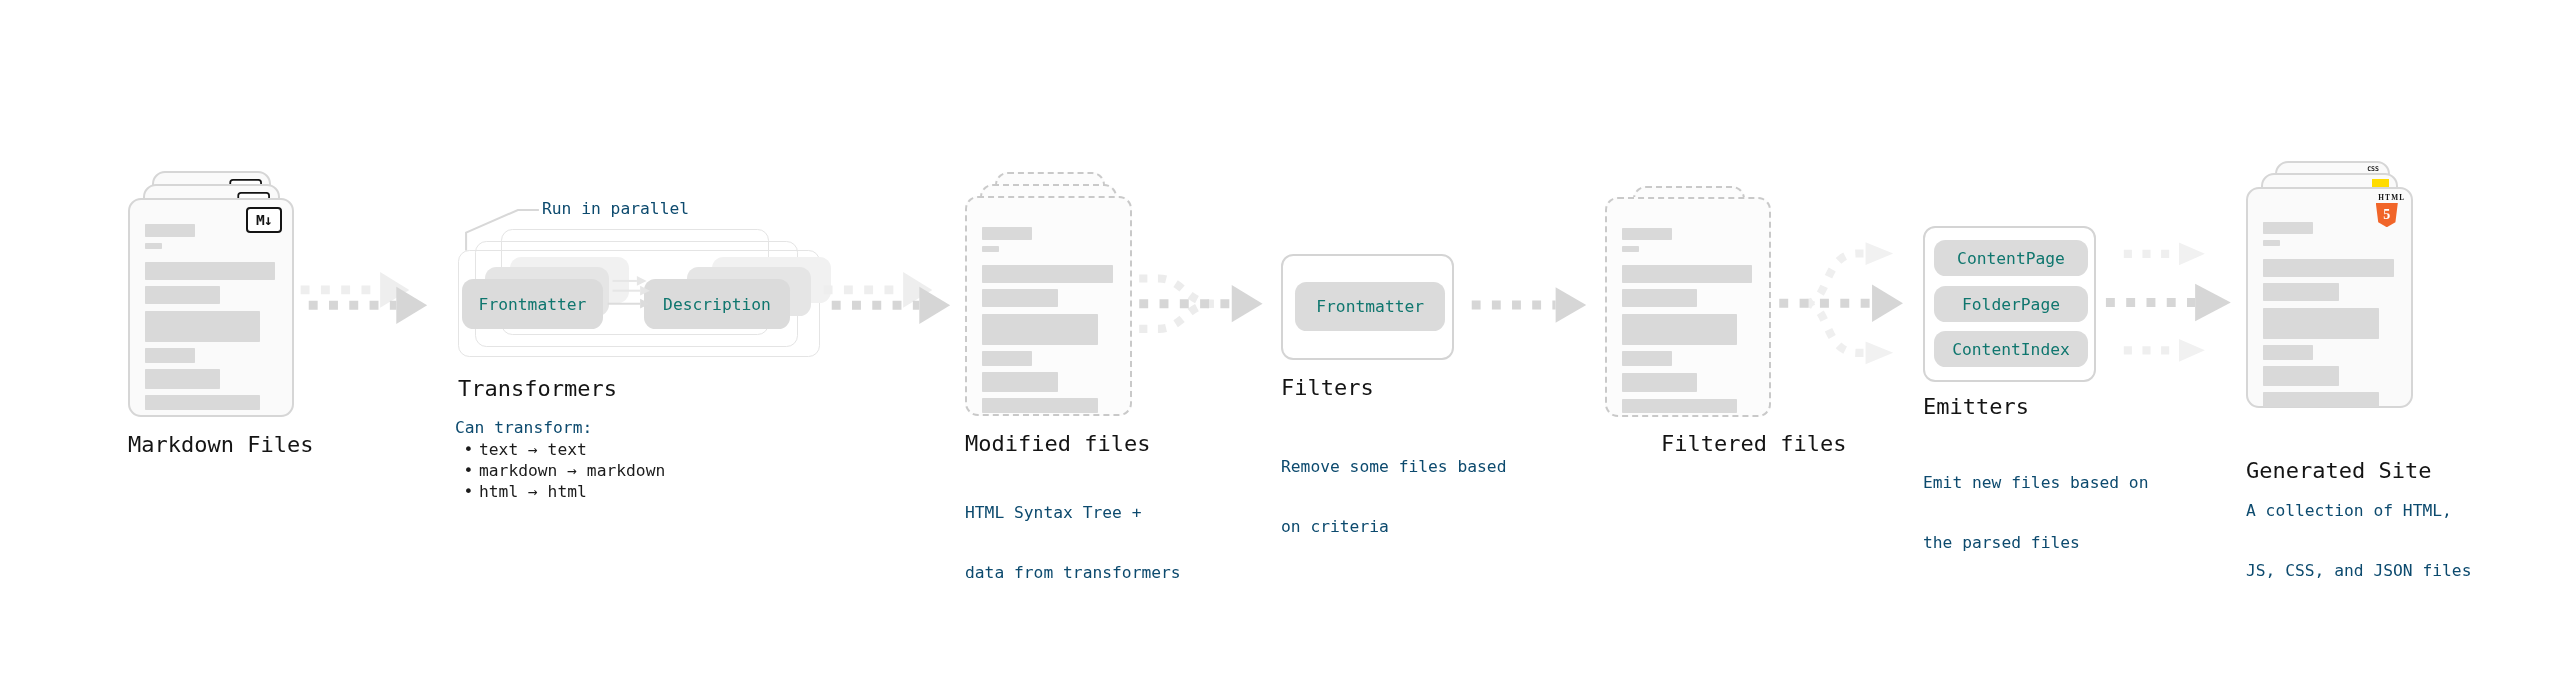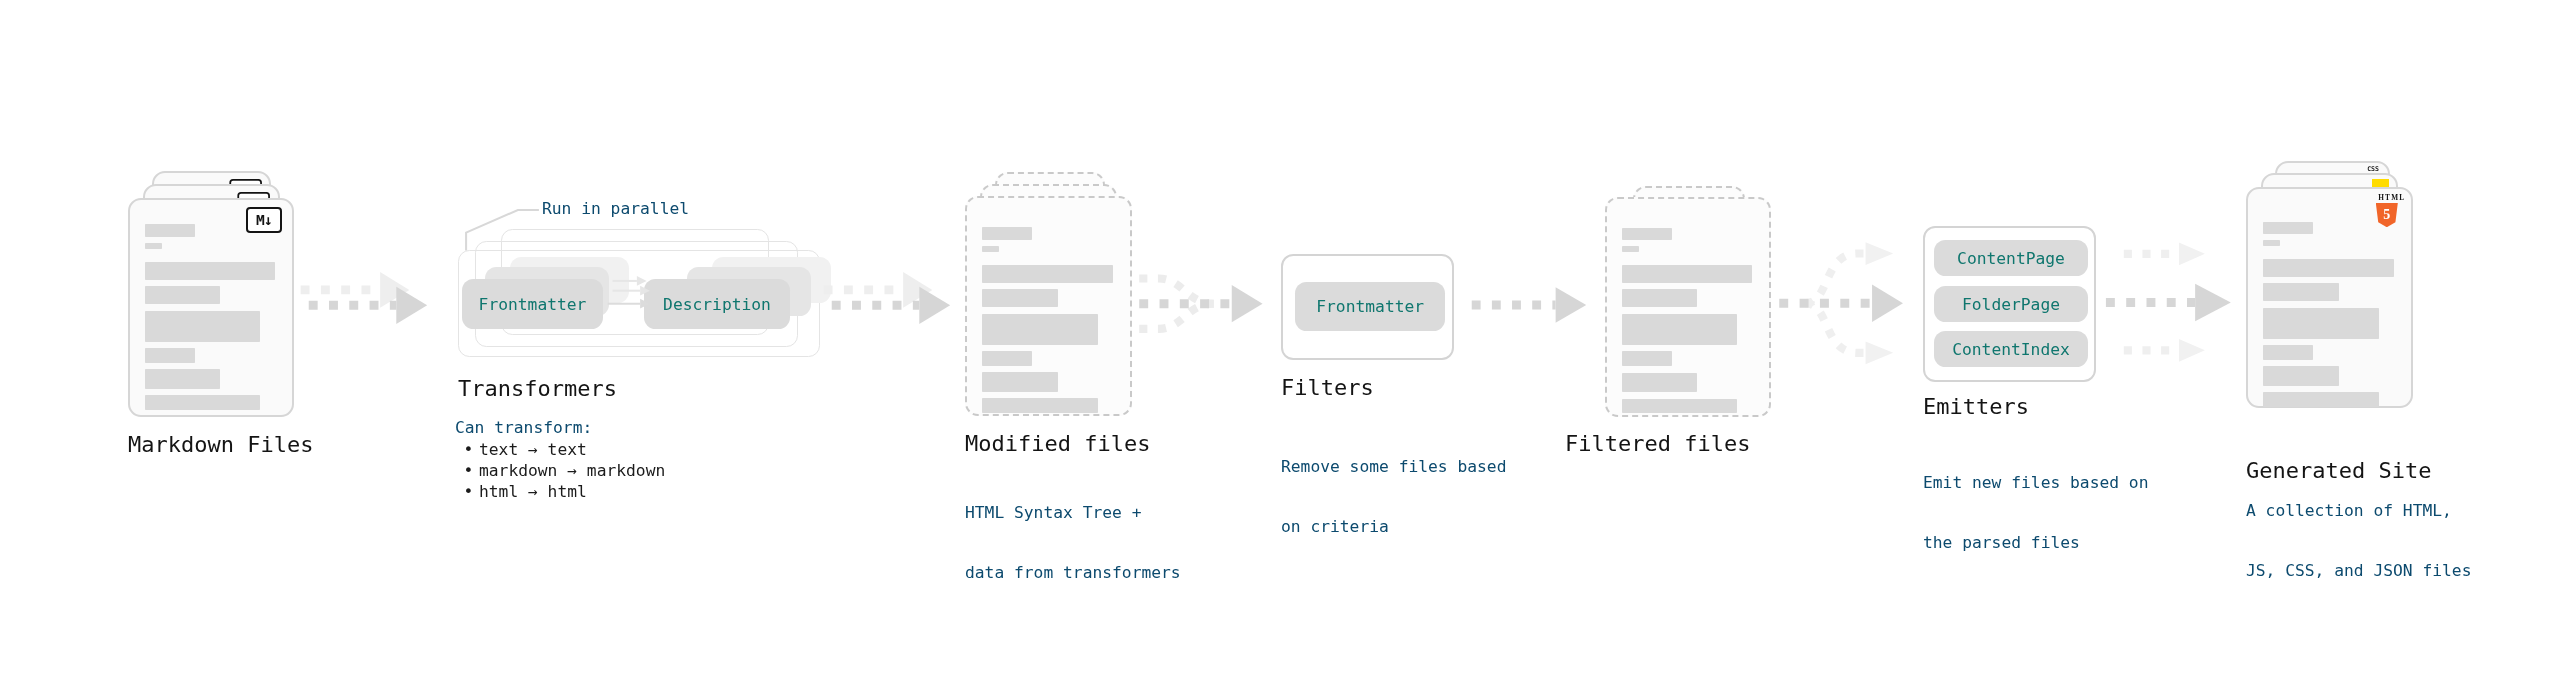--- a/index.html
+++ b/index.html
@@ -192,21 +192,21 @@
           <div class="bar" style="width: 13%; height: 5.7px; margin-bottom: 13px;"></div>
           <div class="bar" style="width: 98%; height: 18px; margin-bottom: 6.5px;"></div>
           <div class="bar" style="width: 57%; height: 18px; margin-bottom: 6.5px;"></div>
           <div class="bar" style="width: 87%; height: 31px; margin-bottom: 6.5px;"></div>
           <div class="bar" style="width: 38%; height: 14.6px; margin-bottom: 6.5px;"></div>
           <div class="bar" style="width: 57%; height: 19.5px; margin-bottom: 6.5px;"></div>
           <div class="bar" style="width: 87%; height: 14.6px; margin-bottom: 0px;"></div>
         </div>
     </div>
   </div>
-  <div class="sec-title" style="left:1565px;top:432px;">Filtered files</div>
+  <div class="sec-title" style="left:1661px;top:432px;">Filtered files</div>
 
   <svg class="abs" style="left:1776px;top:238px;" width="140" height="132" viewBox="0 0 172 162">
     <path d="M 36 80 C 66 80 58 21 98 19 H 110" fill="none" stroke="#efefef" stroke-width="10" stroke-dasharray="10 13"></path>
     <polygon points="110,5 110,33 144,19" fill="#f1f1f1"></polygon>
     <path d="M 36 80 C 66 80 58 139 98 141 H 110" fill="none" stroke="#efefef" stroke-width="10" stroke-dasharray="10 13"></path>
     <polygon points="110,127 110,155 144,141" fill="#f1f1f1"></polygon>
     <line x1="4" y1="80" x2="118" y2="80" stroke="#d6d6d6" stroke-width="11" stroke-dasharray="11 14"></line>
     <polygon points="118,57 118,103 156,80" fill="#d6d6d6"></polygon>
   </svg>
 

